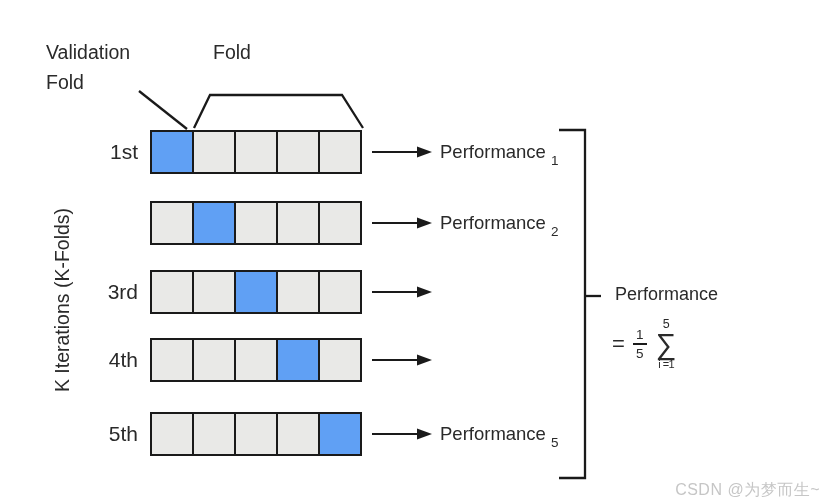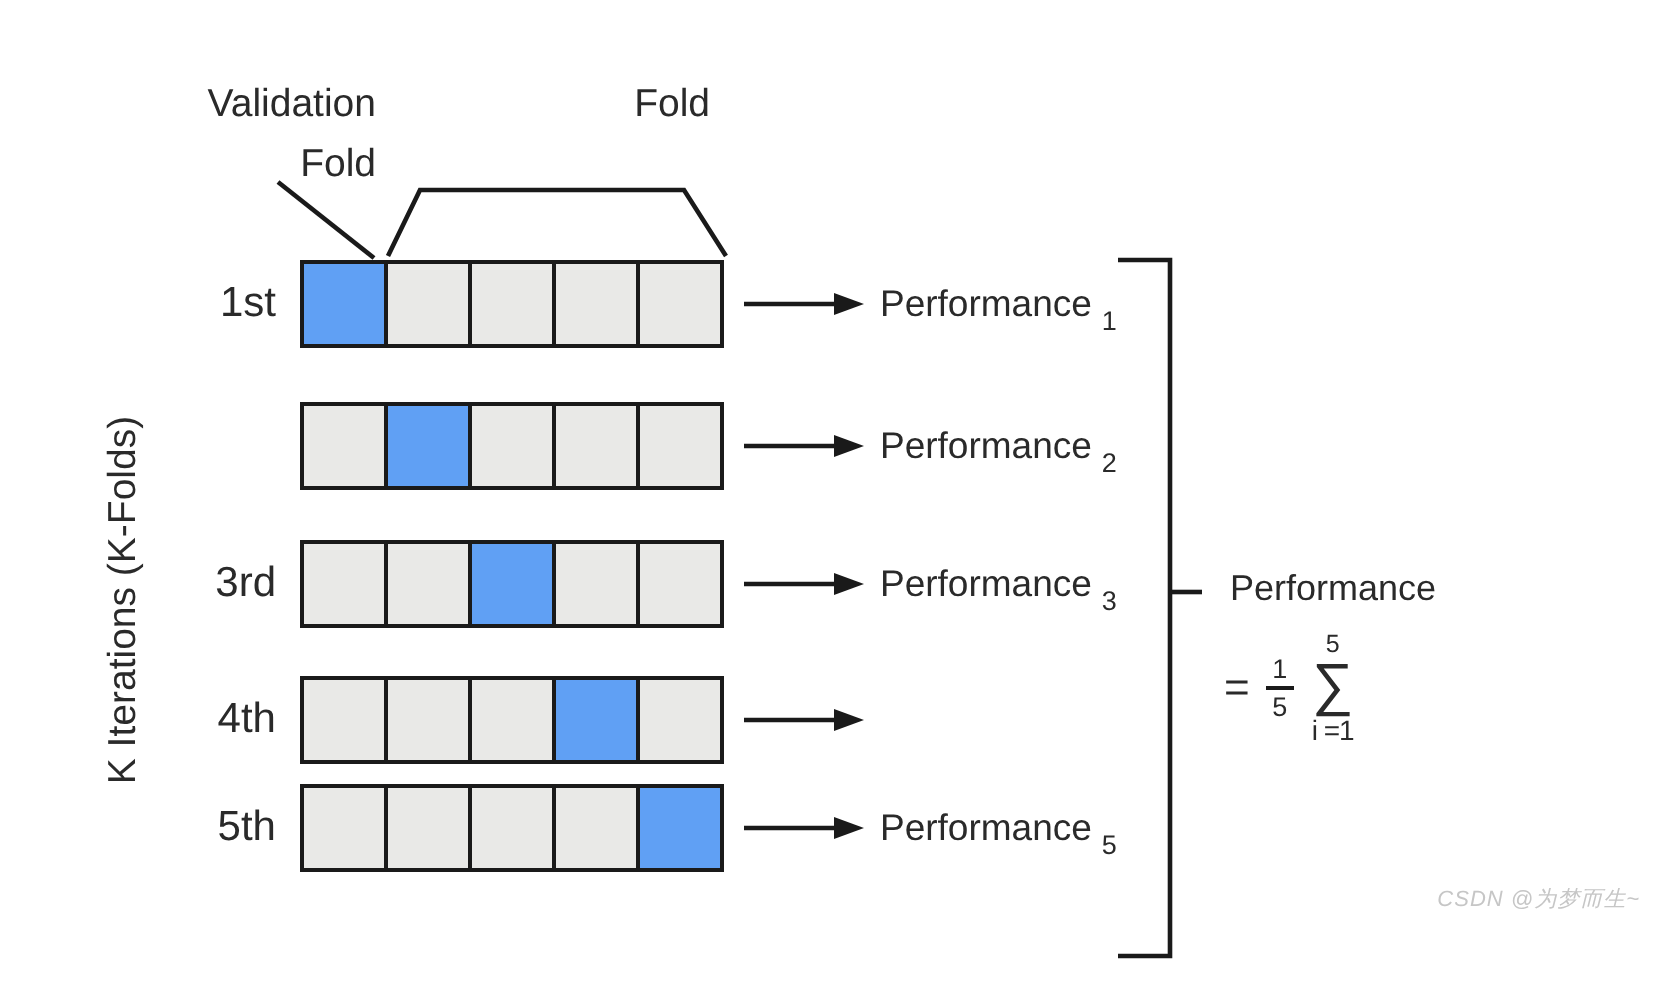--- a/index.html
+++ b/index.html
@@ -1,20 +1,20 @@
 <!DOCTYPE html>
 <html><head>
 <meta charset="utf-8">
 <style>
   html,body{margin:0;padding:0;background:#ffffff;}
   .canvas{
     position:relative;width:832px;height:500px;background:#fff;overflow:hidden;
     font-family:"Liberation Sans","DejaVu Sans",sans-serif;color:var(--text,#2a2a2a);
   }
-  .top-label{position:absolute;top:37px;width:142px;text-align:right;
+  .top-label{position:absolute;top:37px;width:142px;text-align:left;
     font-size:19.5px;line-height:30px;color:var(--text);}
   #validation-label{left:46px;}
   #training-label{left:213px;}
   .y-axis{position:absolute;left:62px;top:300px;transform:translate(-50%,-50%) rotate(-90deg);
     white-space:nowrap;font-size:19.5px;color:var(--text);}
   svg.deco{position:absolute;left:0;top:0;width:832px;height:500px;}
   svg.deco .ln{stroke:var(--line,#1a1a1a);stroke-width:2.3;fill:none;}
 
   .row{position:absolute;left:0;width:832px;height:44px;}
   .row-label{position:absolute;left:78px;width:60px;height:44px;line-height:44px;
@@ -35,26 +35,26 @@
   .f-line1{font-size:18px;margin-left:3px;}
   .f-line2{display:flex;align-items:center;margin-top:10px;height:58px;}
   .f-line2 .eq{font-size:22px;margin-right:8px;}
   .frac{display:inline-flex;flex-direction:column;align-items:center;
     font-size:13.5px;line-height:15px;margin-right:9px;}
   .frac .bar{display:block;width:14px;height:1.8px;background:var(--line);margin:1px 0;}
   .sigma{display:inline-flex;flex-direction:column;align-items:center;
     line-height:1;margin-right:8px;}
   .sigma .s-top{font-size:12.5px;margin-bottom:1px;}
   .sigma .s-sym{font-size:29px;line-height:26px;}
-  .sigma .s-bot{font-size:14px;margin-top:2px;letter-spacing:-0.5px;}
+  .sigma .s-bot{font-size:11px;margin-top:2px;letter-spacing:-0.5px;}
   .term{font-size:18px;white-space:nowrap;}
   .term sub{font-size:12.5px;position:relative;top:1px;margin-left:1px;}
 
-  .watermark{position:absolute;right:12px;top:442px;font-size:11px;
-    color:var(--wm,#c6c6c6);letter-spacing:0.5px;font-style:italic;}
+  .watermark{position:absolute;right:12px;top:480px;font-size:16px;
+    color:var(--wm,#c6c6c6);letter-spacing:0.5px;}
 </style>
 </head>
 <body>
 
 <div class="canvas" style="--blue: #60A0F4; --gray: #E9E9E7; --line: #1A1A1A; --text: #2A2A2A; --wm: #C6C6C6;">
 
   <div class="top-label" id="validation-label">
     <div>Validation</div>
     <div>Fold</div>
   </div>
@@ -110,39 +110,38 @@
           <div class="cell"></div>
           <div class="cell"></div>
           <div class="cell validation"></div>
           <div class="cell"></div>
           <div class="cell"></div>
         </div>
     <svg class="arrow" width="62" height="16" viewBox="0 0 62 16">
       <line x1="1" y1="8" x2="47" y2="8"></line>
       <polygon points="46,2.5 61,8 46,13.5"></polygon>
     </svg>
-    <div class="perf"><span class="perf-text">Performance</span><sub class="perf-sub">3</sub></div>
   </div>
 
   <div class="row" style="top: 338px;">
     <div class="row-label">4th</div>
     <div class="cells">
           <div class="cell"></div>
           <div class="cell"></div>
           <div class="cell"></div>
           <div class="cell validation"></div>
           <div class="cell"></div>
         </div>
     <svg class="arrow" width="62" height="16" viewBox="0 0 62 16">
       <line x1="1" y1="8" x2="47" y2="8"></line>
       <polygon points="46,2.5 61,8 46,13.5"></polygon>
     </svg>
   </div>
 
-  <div class="row" style="top: 392px;">
+  <div class="row" style="top: 412px;">
     <div class="row-label">5th</div>
     <div class="cells">
           <div class="cell"></div>
           <div class="cell"></div>
           <div class="cell"></div>
           <div class="cell"></div>
           <div class="cell validation"></div>
         </div>
     <svg class="arrow" width="62" height="16" viewBox="0 0 62 16">
       <line x1="1" y1="8" x2="47" y2="8"></line>

